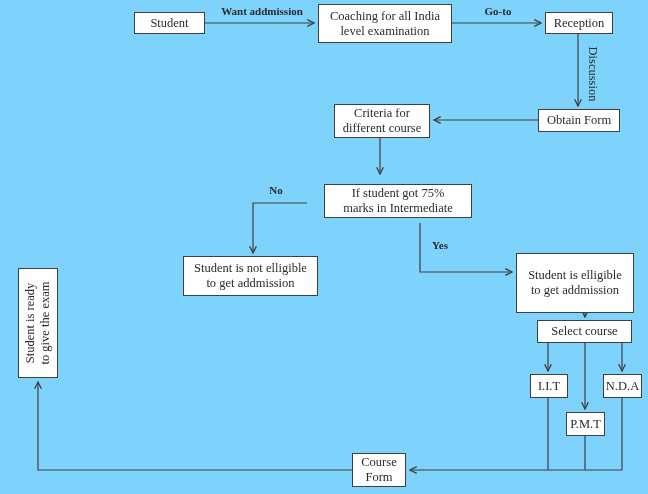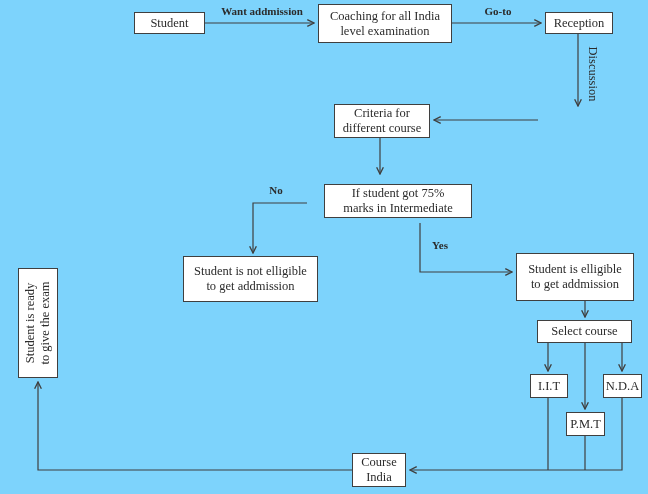--- a/index.html
+++ b/index.html
@@ -36,22 +36,22 @@
     white-space: pre-line;
     box-sizing: border-box;
   }
   
   .node-student      { left:134px; top:12px;  width:71px;  height:22px; }
   .node-coaching     { left:318px; top:4px;   width:134px; height:39px; }
   .node-reception    { left:545px; top:12px;  width:68px;  height:22px; }
   .node-obtain-form  { left:538px; top:109px; width:82px;  height:23px; }
   .node-criteria     { left:334px; top:104px; width:96px;  height:34px; }
   .node-decision     { left:307px; top:184px; width:148px; height:34px;margin-left:17px; }
-  .node-not-eligible { left:183px; top:256px; width:135px; height:46px; }
-  .node-eligible     { left:516px; top:253px; width:118px; height:48px; }
+  .node-not-eligible { left:183px; top:256px; width:135px; height:40px; }
+  .node-eligible     { left:516px; top:253px; width:118px; height:60px; }
   .node-select-course{ left:537px; top:320px; width:95px;  height:23px; }
   .node-iit          { left:530px; top:374px; width:38px;  height:24px; }
   .node-pmt          { left:566px; top:412px; width:39px;  height:24px;text-align:right; }
   .node-nda          { left:603px; top:374px; width:39px;  height:24px; }
   .node-course-done  { left:352px; top:453px; width:54px;  height:34px; }
   .node-ready        { left:18px;  top:268px; width:40px;  height:110px; }
   .node-ready .rot-label {
     position: absolute;
     left: 50%;
     top: 50%;
@@ -116,20 +116,21 @@
     </g>
   </svg>
 
   <div class="node node-student">Student</div>
 
   <div class="node node-coaching">Coaching for all India
 level examination</div>
 
   <div class="node node-reception">Reception</div>
 
+  <div class="node node-obtain-form">Obtain Form</div>
 
   <div class="node node-criteria">Criteria for
 different course</div>
 
   <div class="node node-decision">If student got 75%
 marks in Intermediate</div>
 
   <div class="node node-not-eligible">Student is not elligible
 to get addmission</div>
 
@@ -138,21 +139,21 @@
 
   <div class="node node-select-course">Select course</div>
 
   <div class="node node-iit">I.I.T</div>
 
   <div class="node node-pmt">P.M.T</div>
 
   <div class="node node-nda">N.D.A</div>
 
   <div class="node node-course-done">Course
-India</div>
+Form</div>
 
   <div class="node node-ready">
     <span class="rot-label">Student is ready
 to give the exam</span>
   </div>
 
   <div class="edge-label edge-label-want">Want addmission</div>
 
   <div class="edge-label edge-label-goto">Go-to</div>
 

